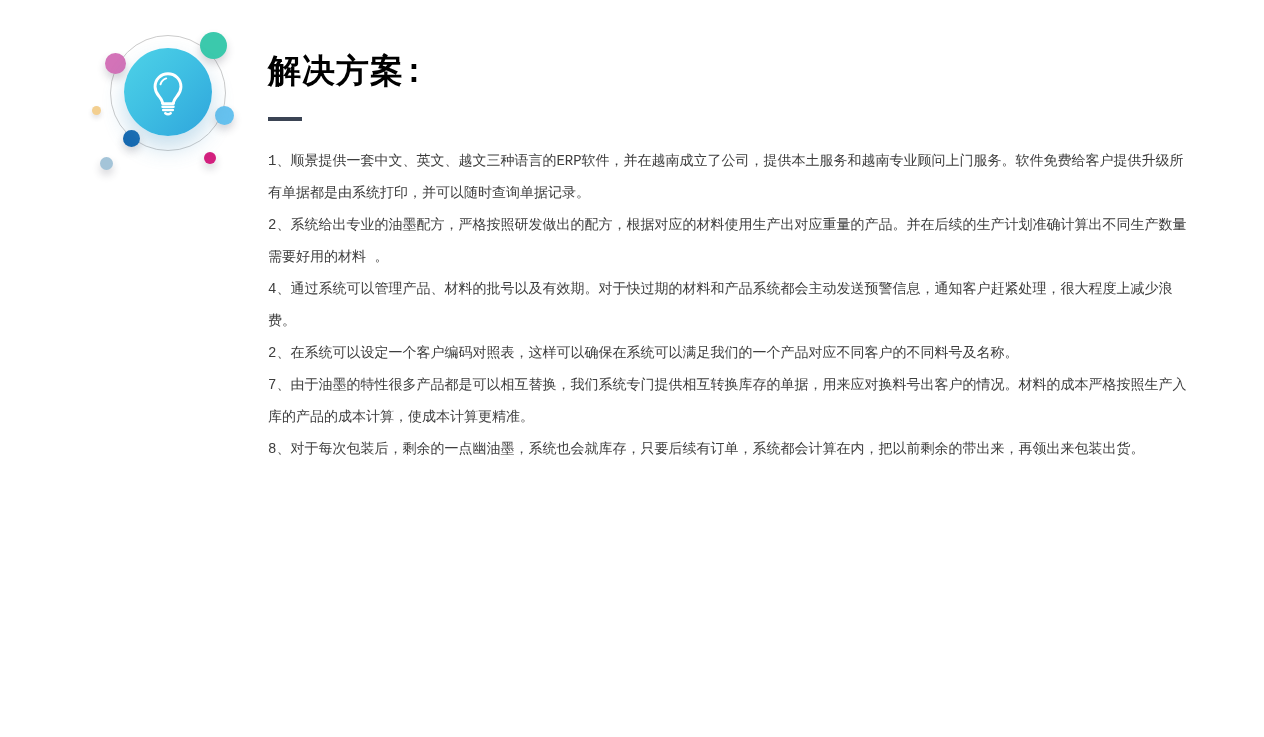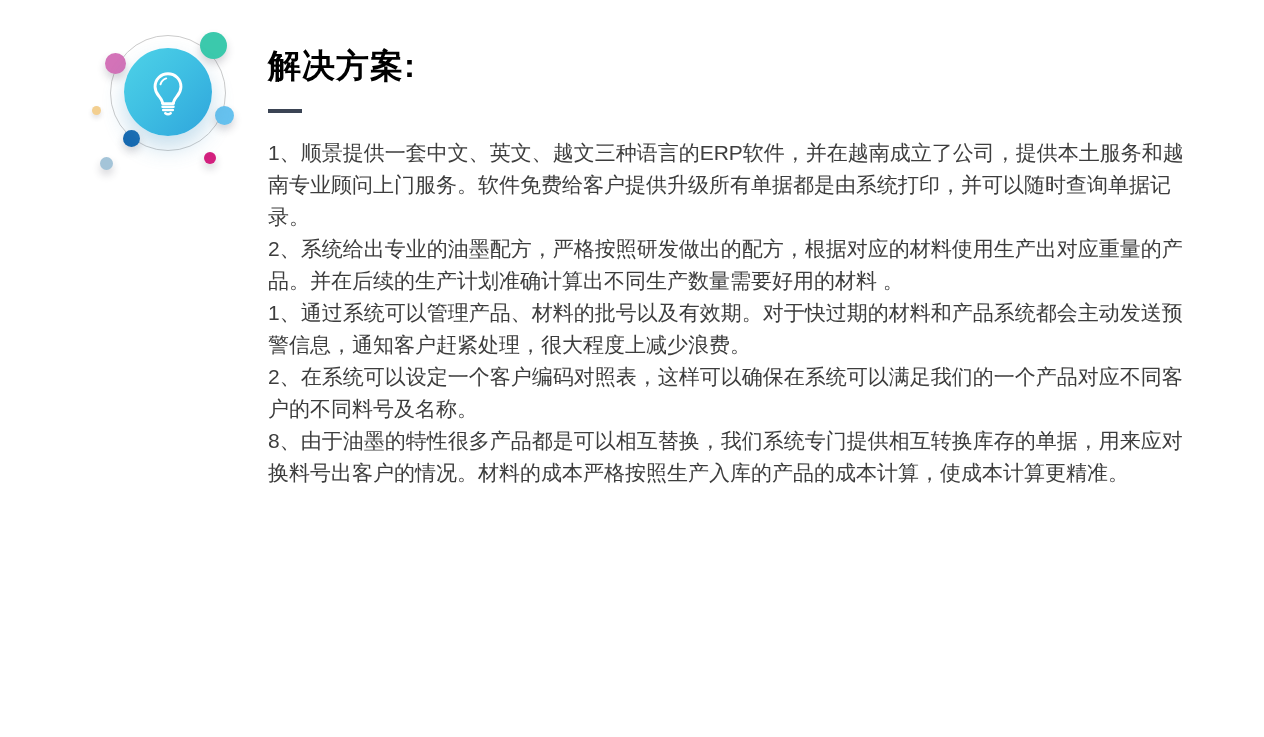--- a/index.html
+++ b/index.html
@@ -29,31 +29,31 @@
   .dot { position: absolute; border-radius: 50%; box-shadow: 0 5px 8px rgba(40,40,60,0.20); }
   .dot-teal     { left: 200px; top: 32px;  width: 27px; height: 27px; background: #3bc9ac; }
   .dot-pink     { left: 105px; top: 53px;  width: 21px; height: 21px; background: #d373b8; }
   .dot-yellow   { left: 92px;  top: 106px; width: 9px;  height: 9px;  background: #f3cf90; box-shadow: 0 3px 5px rgba(40,40,60,0.15); }
   .dot-darkblue { left: 123px; top: 130px; width: 17px; height: 17px; background: #1568b0; }
   .dot-lightblue{ left: 215px; top: 106px; width: 19px; height: 19px; background: #67c2ef; }
   .dot-magenta  { left: 204px; top: 152px; width: 12px; height: 12px; background: #d3207e; }
   .dot-bluegray { left: 100px; top: 157px; width: 13px; height: 13px; background: #a4c4d8; }
 
   
-  .content { position: absolute; left: 268px; top: 46px; width: 926px; }
+  .content { position: absolute; left: 268px; top: 54px; width: 926px; font-family: Liberation Mono, monospace; }
   .page-title {
     font-size: 33px; line-height: 40px; font-weight: 700; color: #000000;
     letter-spacing: 1px;
   }
   .title-underline {
     margin-top: 23px; width: 34px; height: 4px; background: #3b4454;
   }
   .solution-list { margin-top: 24px; width: 926px; }
   .solution-list p {
-    font-size: 21px; line-height: 32px; color: #3d3d3d; font-weight: 400;
+    font-size: 14px; line-height: 32px; color: #3d3d3d; font-weight: 400;
   }
 </style>
 </head>
 <body>
 
 <div class="screen">
 
   <div class="deco">
     <div class="orbit-ring"></div>
     <div class="dot dot-teal"></div>
@@ -73,19 +73,20 @@
       </svg>
     </div>
   </div>
 
   <div class="content">
     <h1 class="page-title">解决方案:</h1>
     <div class="title-underline"></div>
     <div class="solution-list">
       <p>1、顺景提供一套中文、英文、越文三种语言的ERP软件，并在越南成立了公司，提供本土服务和越南专业顾问上门服务。软件免费给客户提供升级所有单据都是由系统打印，并可以随时查询单据记录。</p>
       <p>2、系统给出专业的油墨配方，严格按照研发做出的配方，根据对应的材料使用生产出对应重量的产品。并在后续的生产计划准确计算出不同生产数量需要好用的材料 。</p>
-      <p>1、通过系统可以管理产品、材料的批号以及有效期。对于快过期的材料和产品系统都会主动发送预警信息，通知客户赶紧处理，很大程度上减少浪费。</p>
+      <p>4、通过系统可以管理产品、材料的批号以及有效期。对于快过期的材料和产品系统都会主动发送预警信息，通知客户赶紧处理，很大程度上减少浪费。</p>
       <p>2、在系统可以设定一个客户编码对照表，这样可以确保在系统可以满足我们的一个产品对应不同客户的不同料号及名称。</p>
-      <p>8、由于油墨的特性很多产品都是可以相互替换，我们系统专门提供相互转换库存的单据，用来应对换料号出客户的情况。材料的成本严格按照生产入库的产品的成本计算，使成本计算更精准。</p>
+      <p>7、由于油墨的特性很多产品都是可以相互替换，我们系统专门提供相互转换库存的单据，用来应对换料号出客户的情况。材料的成本严格按照生产入库的产品的成本计算，使成本计算更精准。</p>
+      <p>8、对于每次包装后，剩余的一点幽油墨，系统也会就库存，只要后续有订单，系统都会计算在内，把以前剩余的带出来，再领出来包装出货。</p>
     </div>
   </div>
 
 </div>
 
 </body></html>

